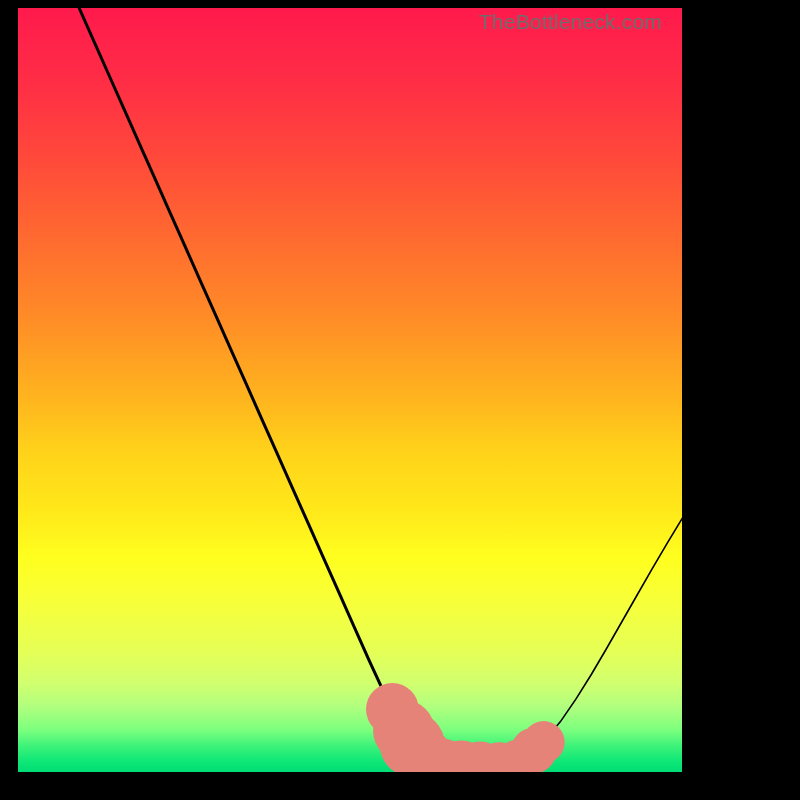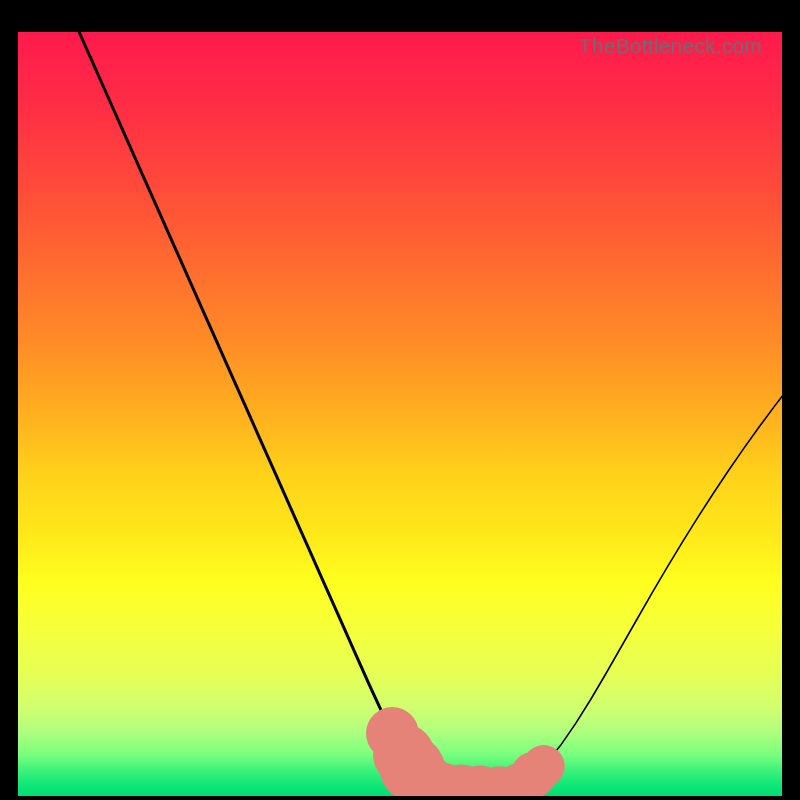--- a/index.html
+++ b/index.html
@@ -14,23 +14,23 @@
   .frame {
     position: absolute;
     top: 0;
     left: 0;
     width: 800px;
     height: 800px;
     background: #000;
   }
   .plot {
     position: absolute;
-    top: 32px;
+    top: 8px;
     left: 18px;
-    width: 764px;
+    width: 664px;
     height: 764px;
     
     background: linear-gradient(to bottom, #ff1a4d 0%, #00e878 100%);
   }
   .watermark {
     position: absolute;
     top: 2px;
     right: 20px;
     color: #6d6d6d;
     font-size: 21px;

